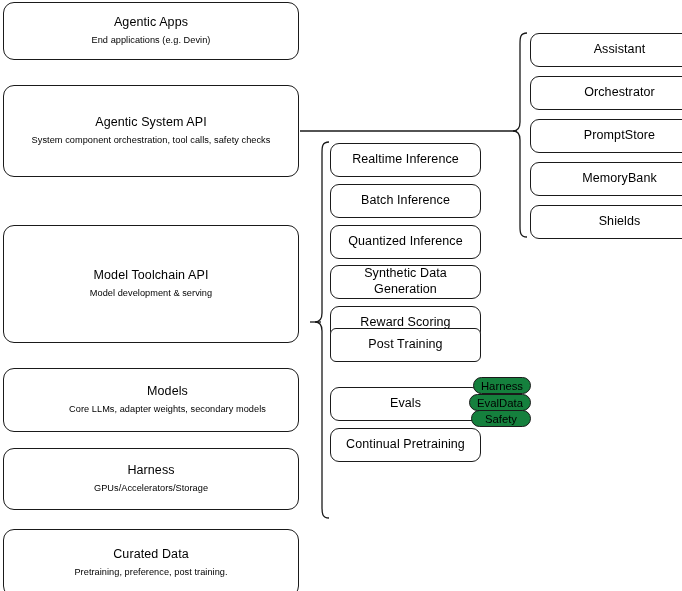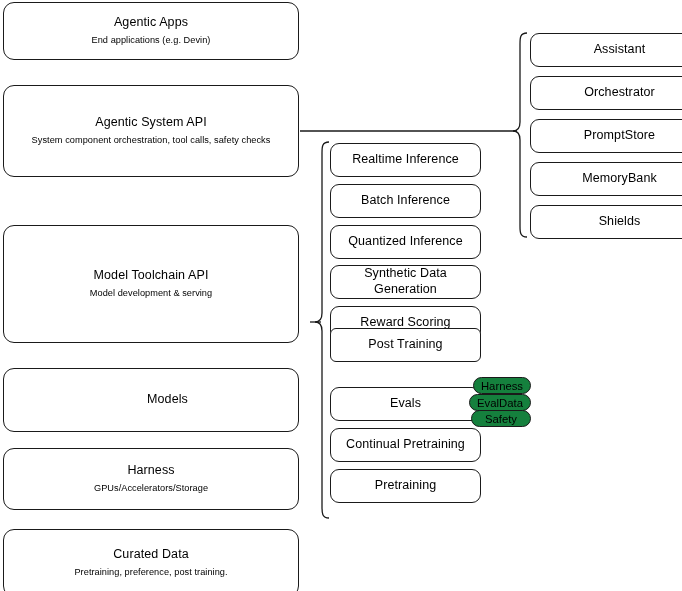--- a/index.html
+++ b/index.html
@@ -108,20 +108,21 @@
     <div class="subtitle">System component orchestration, tool calls, safety checks</div>
   </div>
 
   <div class="box stack-box" style="top:225px; height:118px;">
     <div class="title">Model Toolchain API</div>
     <div class="subtitle">Model development &amp; serving</div>
   </div>
 
   <div class="box stack-box" style="top:368px; height:64px;padding-left:33px;">
     <div class="title">Models</div>
+    <div class="subtitle">Core LLMs, adapter weights, secondary models</div>
   </div>
 
   <div class="box stack-box" style="top:448px; height:62px;">
     <div class="title">Harness</div>
     <div class="subtitle">GPUs/Accelerators/Storage</div>
   </div>
 
   <div class="box stack-box" style="top:529px; height:68px;border-radius:11px;">
     <div class="title">Curated Data</div>
     <div class="subtitle">Pretraining, preference, post training.</div>
@@ -144,23 +145,20 @@
   </div>
   <div class="box mid-box" style="top:328px;border-radius:6px;">
     <div class="title">Post Training</div>
   </div>
   <div class="box mid-box" style="top:387px;">
     <div class="title">Evals</div>
   </div>
   <div class="box mid-box" style="top:428px;">
     <div class="title">Continual Pretraining</div>
   </div>
-  <div class="box mid-box" style="top:469px;">
-    <div class="title">Pretraining</div>
-  </div>
 
   <div class="pill" style="left:473px; top:377px; width:58px;">
     <span>Harness</span>
   </div>
   <div class="pill" style="left:469px; top:394px; width:62px;">
     <span>EvalData</span>
   </div>
   <div class="pill" style="left:471px; top:410px; width:60px;">
     <span>Safety</span>
   </div>

